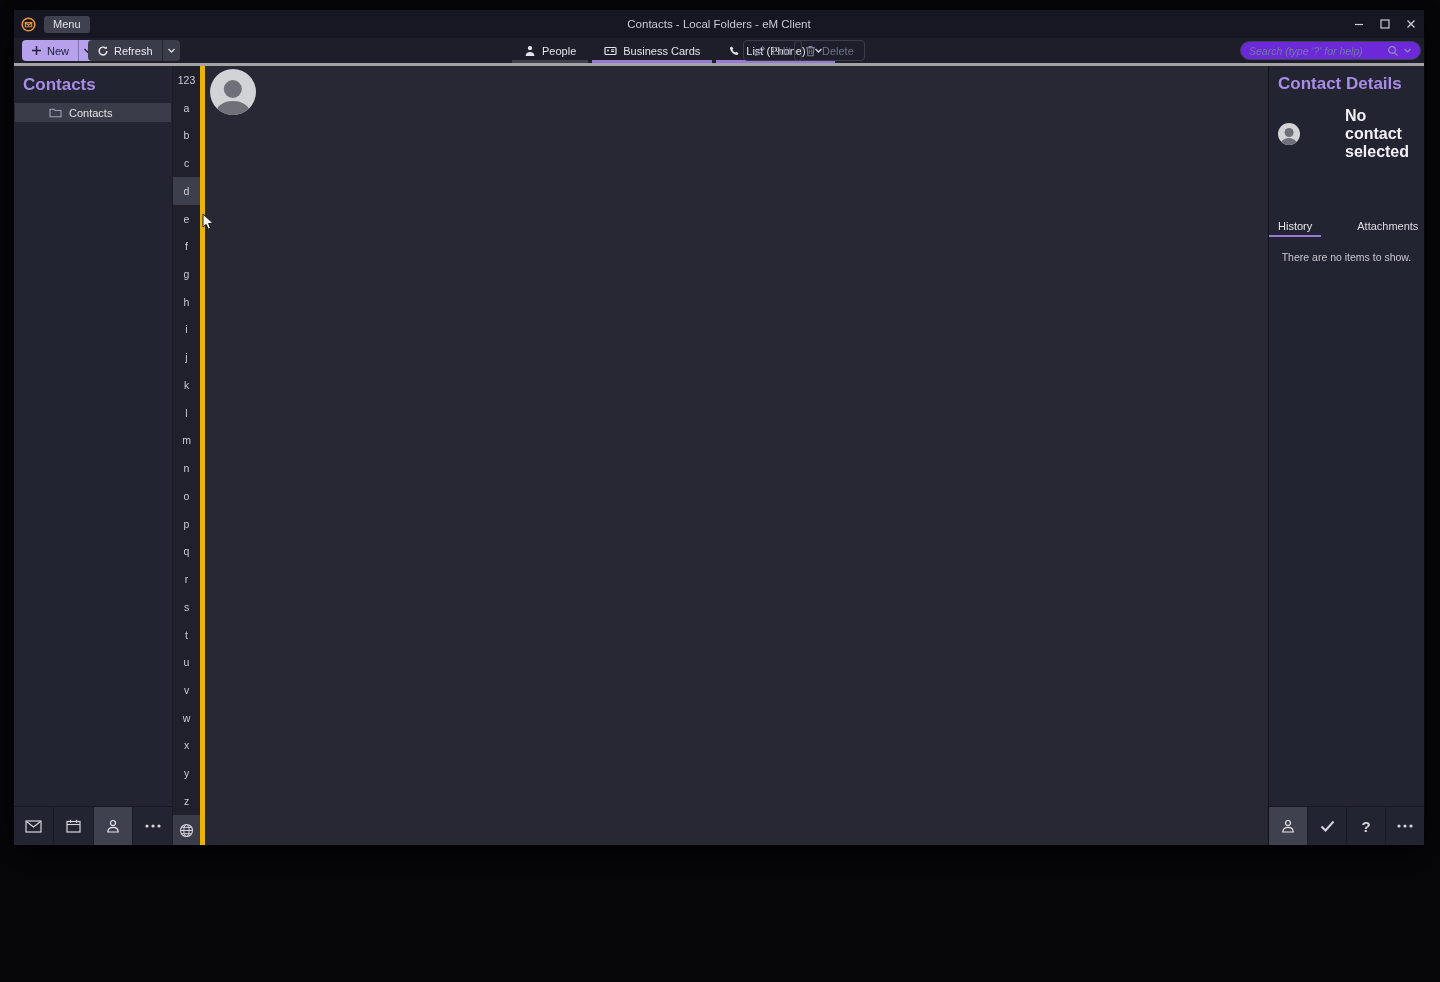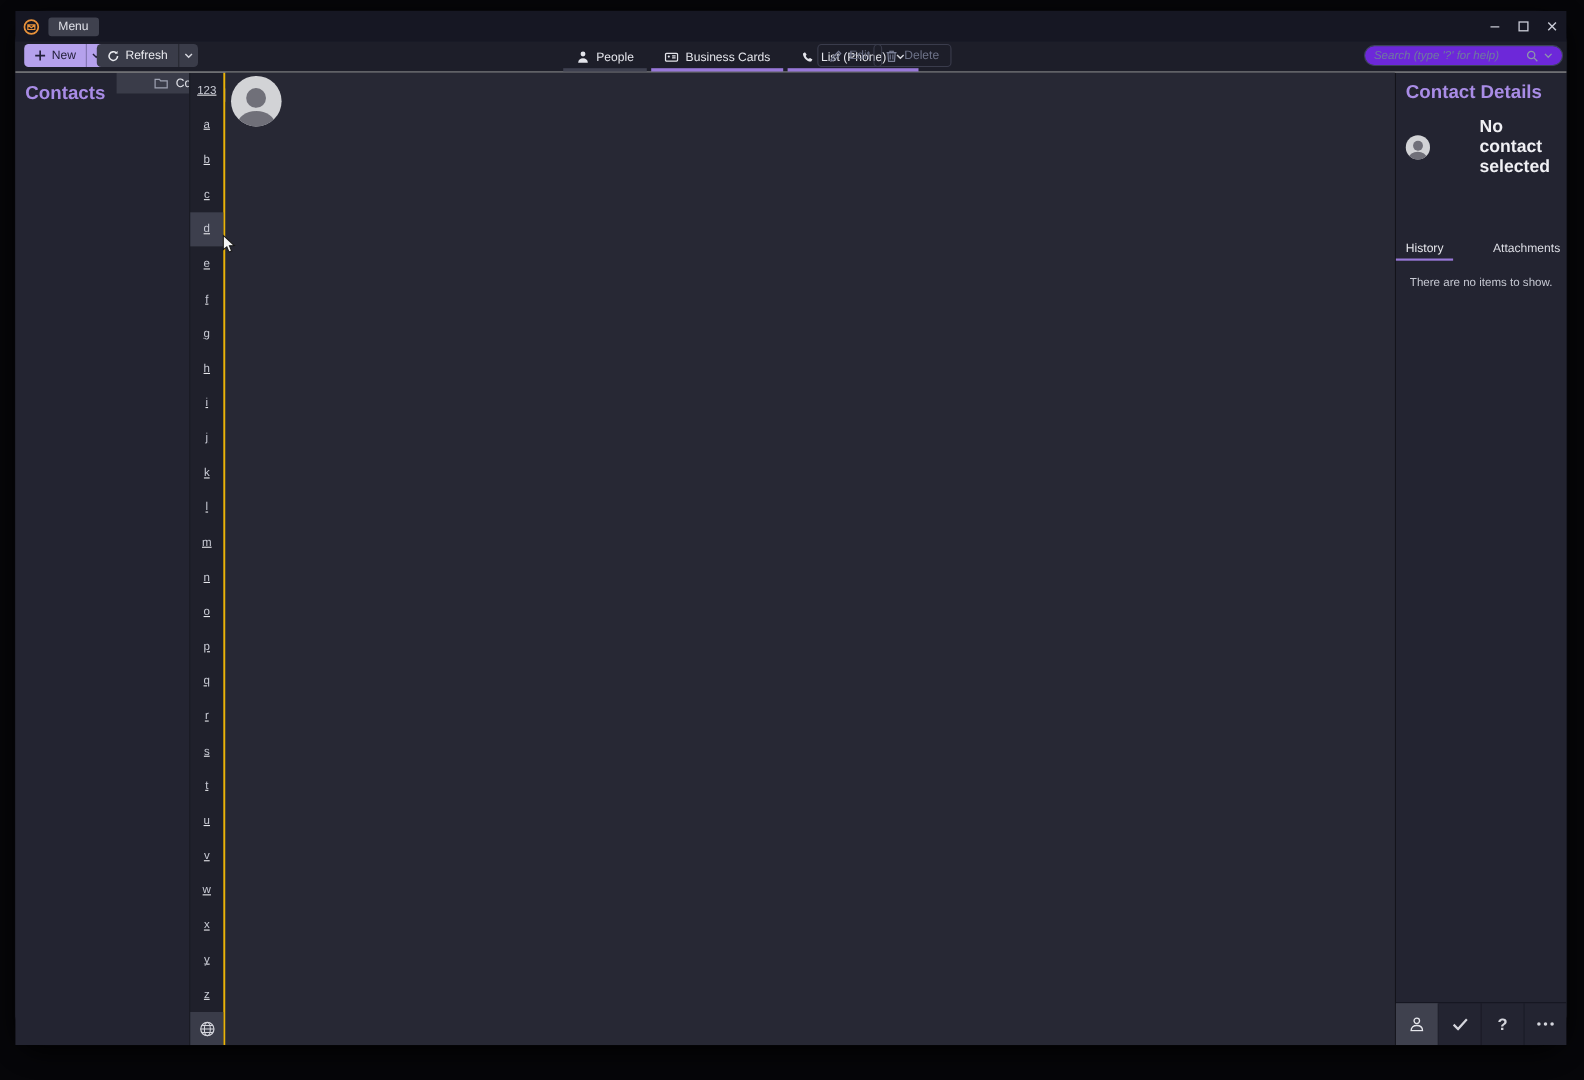--- a/index.html
+++ b/index.html
@@ -1,31 +1,31 @@
 <!DOCTYPE html>
 <html><head>
 <meta charset="utf-8">
 <style>
   * { margin:0; padding:0; box-sizing:border-box; }
   html,body { width:1440px; height:982px; background:#060609; font-family:"Liberation Sans", sans-serif; overflow:hidden; }
   .window {
-    position:absolute; left:14px; top:10px; width:1410px; height:940px;
+    position:absolute; left:14px; top:10px; width:1410px; height:835px;
     background:#272834; box-shadow:0 6px 22px rgba(0,0,0,.85), 0 0 0 1px #0b0b10;
     display:flex; flex-direction:column; color:#e6e7ec; font-size:11px;border-radius:28px;
   }
   
   .titlebar { height:28px; background:#161723; display:flex; align-items:center; position:relative; flex:0 0 auto; }
   .logo { width:15px; height:15px; margin-left:7px; flex:0 0 auto; }
   .menu-btn { margin-left:8px; background:#3f414e; color:#e0e1e8; border:none; border-radius:3px;
     font-family:inherit; font-size:11px; padding:3px 9px; line-height:1; cursor:default; }
   .win-title { position:absolute; left:0; right:0; text-align:center; color:#c7c9d4; font-size:11.5px; pointer-events:none; }
   .win-controls { margin-left:auto; display:flex; height:100%; }
   .win-btn { width:26px; height:100%; display:flex; align-items:center; justify-content:center; color:#c9cbd6; }
   
-  .toolbar { height:28px; background:#1d1e29; position:relative; flex:0 0 auto; border-bottom:1px solid #a3a3a3; }
+  .toolbar { height:28px; background:#1d1e29; position:relative; flex:0 0 auto; border-bottom:3px solid #a3a3a3; }
   .btn-split { position:absolute; top:2px; height:21px; display:flex; align-items:stretch; border-radius:4px; overflow:hidden; }
   .btn-main { display:flex; align-items:center; gap:5px; padding:0 9px; }
   .btn-chev { display:flex; align-items:center; padding:0 4px; }
   .new-btn { left:8px; background:#b5a1ec; color:#23203a; }
   .new-btn .btn-chev { border-left:1px solid rgba(30,25,60,.35); }
   .refresh-btn { left:74px; background:#3a3c49; color:#e8e9ee; }
   .refresh-btn .btn-chev { border-left:1px solid rgba(0,0,0,.35); }
   .view-tabs { position:absolute; left:496px; top:0; height:100%; display:flex; align-items:stretch; }
   .vtab { display:flex; align-items:center; gap:6px; padding:0 14px; position:relative; color:#e3e4ea; }
   .vtab .underline { position:absolute; left:2px; right:2px; bottom:0; height:3px; }
@@ -34,30 +34,30 @@
   .tool-btn { position:absolute; top:2px; height:21px; display:flex; align-items:center; gap:6px; padding:0 10px;
     border:1px solid #3a3c4c; border-radius:4px; color:#6d7288; }
   .edit-btn { left:729px; } .delete-btn { left:780px; }
   .search-box { position:absolute; right:3px; top:3px; width:181px; height:19px; background:#6d28d9;
     border:1px solid #3c4359; border-radius:10px; display:flex; align-items:center; padding:0 8px; }
   .search-box input { flex:1; background:transparent; border:none; outline:none; color:#aeb6cf;
     font-family:inherit; font-size:10.5px; font-style:italic; min-width:0; }
   .search-box input::placeholder { color:#6f7b9e; font-style:italic; }
   
   .content { flex:1; display:flex; min-height:0; }
-  .sidebar { width:158px; background:#232431; display:flex; }
+  .sidebar { width:158px; background:#232431; display:flex; flex-direction:column; }
   .sidebar-title { color:#a98ce6; font-size:17px; font-weight:bold; padding:9px 9px 8px 9px; }
   .folder-item { height:19px; margin:0 1px; background:#3a3c49; display:flex; align-items:center; gap:7px; padding-left:34px; color:#e2e3e9; }
   .spacer { flex:1; }
   .footer-nav { height:39px; border-top:1px solid #161722; display:flex; flex:0 0 auto; }
   .footer-tile { flex:1; display:flex; align-items:center; justify-content:center; color:#d4d5dc; border-right:1px solid #1a1b26; }
   .footer-tile:last-child { border-right:none; }
   .footer-tile.active { background:#3f414e; }
-  .alpha-strip { width:33px; background:#1f202b; border-left:1px solid #1a1b24; border-right:2px solid #eab308;
-    display:flex; flex-direction:column;text-decoration:underline; }
+  .alpha-strip { width:33px; background:#1f202b; border-left:1px solid #1a1b24; border-right:5px solid #eab308;
+    display:flex; flex-direction:column; }
   .alpha-cell { flex:1; display:flex; align-items:center; justify-content:center; color:#c9cbd5; font-size:10.5px; }
   .alpha-cell.hovered { background:#3d3f4d; }
   .alpha-globe { height:30px; background:#3a3c49; display:flex; align-items:center; justify-content:center; color:#d4d5dc; }
   .list-col { width:219px; background:#272834; display:flex; flex-direction:column; border-right:1px solid #121219; }
   .list-header { display:flex; justify-content:space-between; align-items:center; padding:7px 7px 0 7px; height:24px; font-weight:bold; color:#ecedf1; }
   .add-row { height:21px; display:flex; align-items:center; padding-left:7px; color:#e6e7ec; border-bottom:2px solid #2ed155; }
   .list-empty { text-align:center; color:#c6c8d2; margin-top:9px; }
   .main-area { flex:1; background:#272834; position:relative; }
   .avatar { border-radius:50%; background:#d2d3d6; position:relative; overflow:hidden; }
   .avatar::before { content:""; position:absolute; left:50%; top:24%; width:40%; height:40%; transform:translateX(-50%); border-radius:50%; background:#707079; }
@@ -82,20 +82,21 @@
 <div class="window">
 
   <div class="titlebar">
     <span class="logo">
       <svg width="15" height="15" viewBox="0 0 15 15">
           <circle cx="7.5" cy="7.5" r="6.3" fill="none" stroke="#e8923a" stroke-width="1.6"></circle>
           <path d="M4.3 5.6h6.4v4.2H4.3z M4.3 5.8l3.2 2.4 3.2-2.4" fill="none" stroke="#e8923a" stroke-width="1.1"></path>
         </svg>
     </span>
     <button class="menu-btn">Menu</button>
+    <div class="win-title">Contacts - Local Folders - eM Client</div>
     <div class="win-controls">
       <div class="win-btn">
           <svg width="10" height="10" viewBox="0 0 10 10">
             <path d="M1 5.5h8" stroke="#c9cbd6" stroke-width="1.2"></path>
           </svg>
         </div>
       <div class="win-btn">
           <svg width="10" height="10" viewBox="0 0 10 10">
             <rect x="1" y="1" width="8" height="8" fill="none" stroke="#c9cbd6" stroke-width="1.2"></rect>
           </svg>

